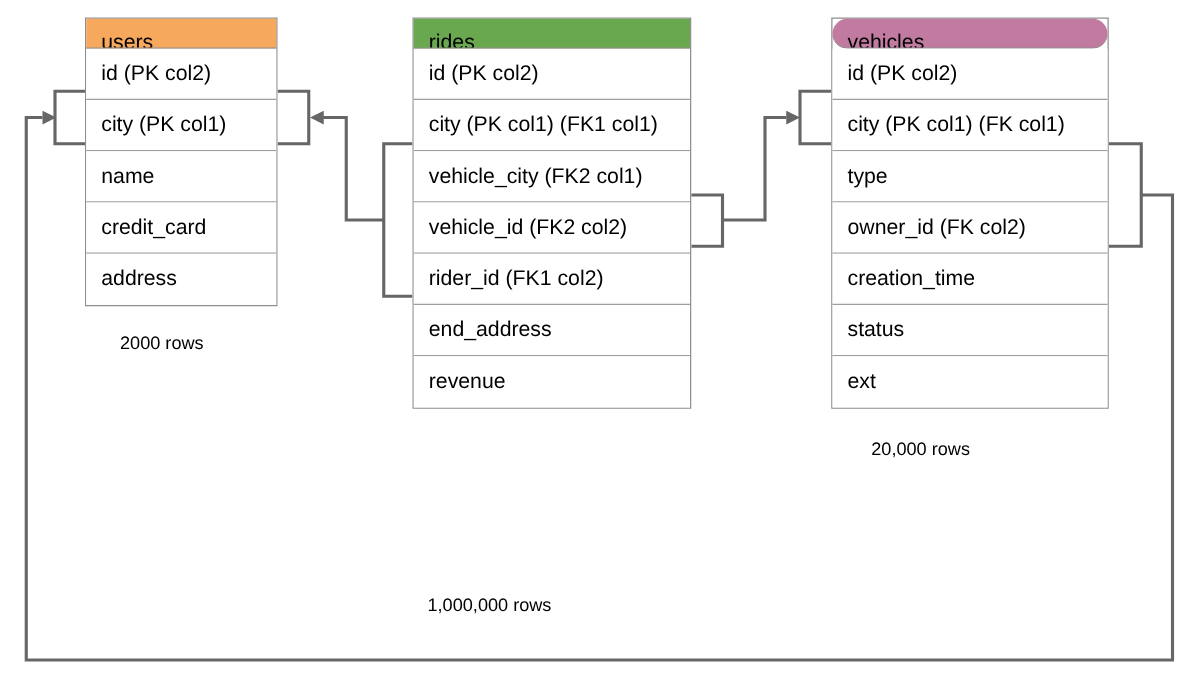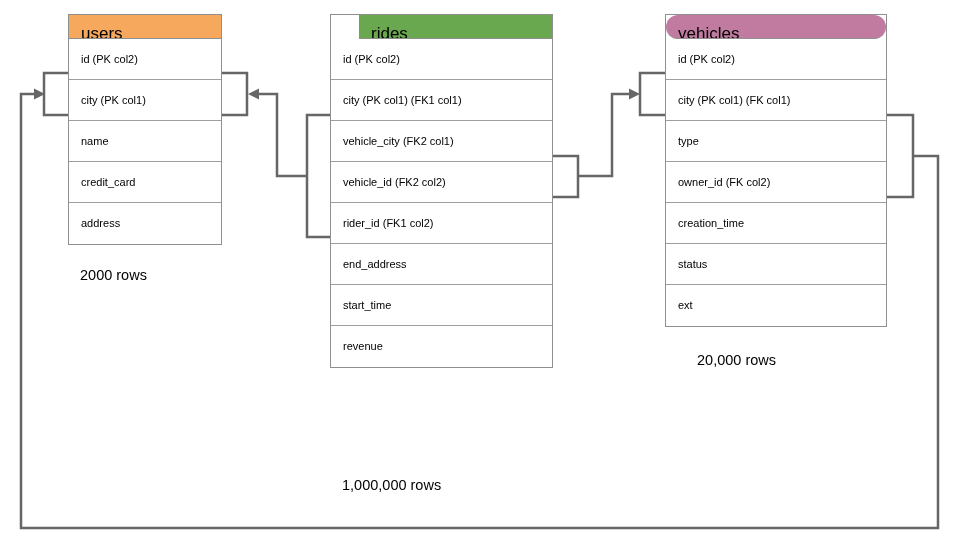--- a/index.html
+++ b/index.html
@@ -20,30 +20,30 @@
   #tbl-rides    { left: 330px; width: 223px; }
   #tbl-vehicles { left: 665px; width: 222px; }
   .tbl-header {
     height: 24px; line-height: 38px;
     padding-left: 12px; font-size: 17px;
     border-bottom: 1px solid #8f8f8f;
     white-space: nowrap; overflow: hidden;
   }
   .tbl-row {
     height: 41px; line-height: 40px;
-    padding-left: 12px; font-size: 11px;
+    padding-left: 12px; font-size: 17px;
     border-bottom: 1px solid #9e9e9e;
     white-space: nowrap; overflow: hidden;
     background: #fff;
   }
   .tbl-row:last-child { border-bottom: none; }
   .rowcount {
     position: absolute; font-size: 14.5px; color: #000; white-space: nowrap;
   }
-  #rc-users    { left: 80px;  top: 267px; }
+  #rc-users    { left: 96px;  top: 267px; }
   #rc-rides    { left: 342px; top: 477px; }
   #rc-vehicles { left: 697px; top: 352px; }
 </style>
 </head>
 <body>
 
 <div class="canvas">
 
   <svg class="wires" width="960" height="540" viewBox="0 0 960 540">
 
@@ -71,28 +71,27 @@
 
   <div class="tbl" id="tbl-users">
       <div class="tbl-header" style="background: rgb(246, 168, 92);">users</div>
       <div class="tbl-row">id (PK col2)</div>
       <div class="tbl-row">city (PK col1)</div>
       <div class="tbl-row">name</div>
       <div class="tbl-row">credit_card</div>
       <div class="tbl-row">address</div>
     </div>
   <div class="tbl" id="tbl-rides">
-      <div class="tbl-header" style="background: rgb(106, 168, 79); margin-left: 28px;">rides</div>
+      <div class="tbl-header" style="background: rgb(106, 168, 79);">rides</div>
       <div class="tbl-row">id (PK col2)</div>
       <div class="tbl-row">city (PK col1) (FK1 col1)</div>
       <div class="tbl-row">vehicle_city (FK2 col1)</div>
       <div class="tbl-row">vehicle_id (FK2 col2)</div>
       <div class="tbl-row">rider_id (FK1 col2)</div>
       <div class="tbl-row">end_address</div>
-      <div class="tbl-row">start_time</div>
       <div class="tbl-row">revenue</div>
     </div>
   <div class="tbl" id="tbl-vehicles">
       <div class="tbl-header" style="background: rgb(194, 123, 160); border-radius: 16px;">vehicles</div>
       <div class="tbl-row">id (PK col2)</div>
       <div class="tbl-row">city (PK col1) (FK col1)</div>
       <div class="tbl-row">type</div>
       <div class="tbl-row">owner_id (FK col2)</div>
       <div class="tbl-row">creation_time</div>
       <div class="tbl-row">status</div>

